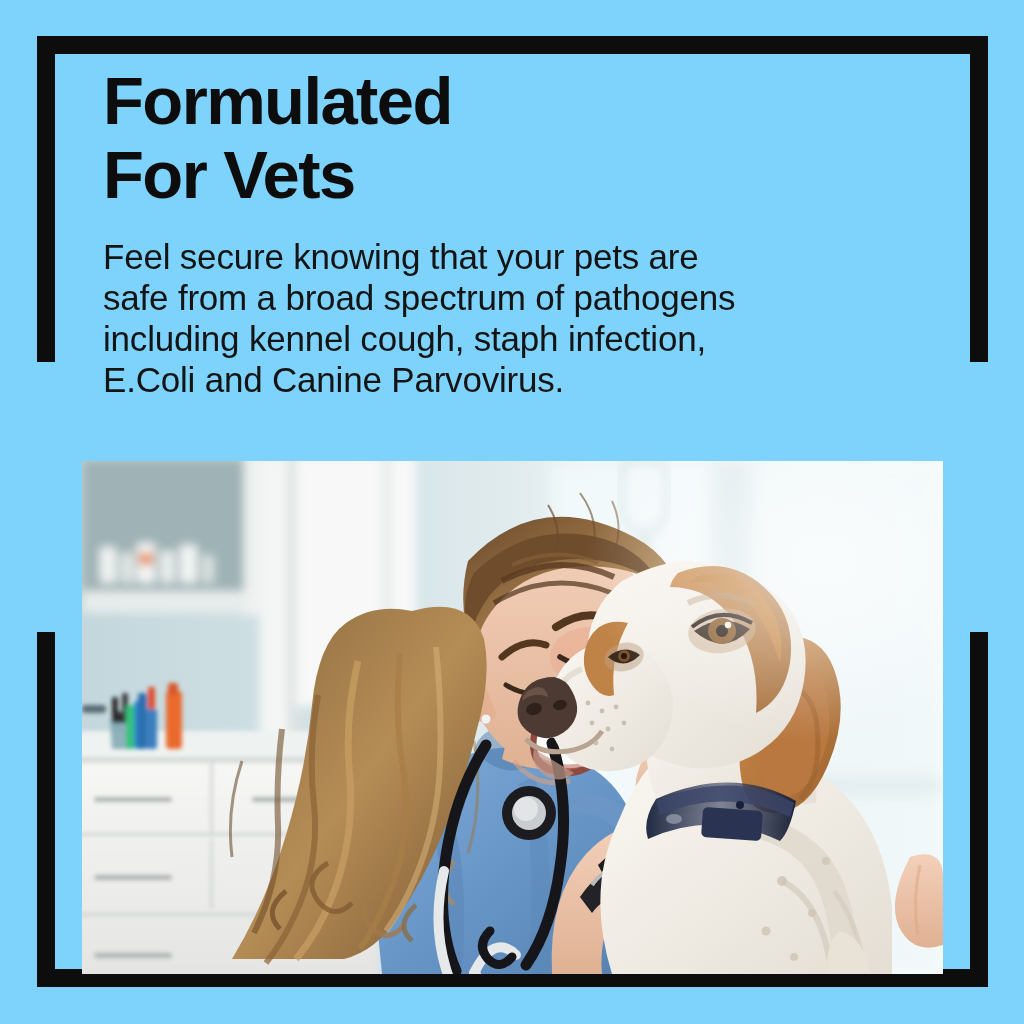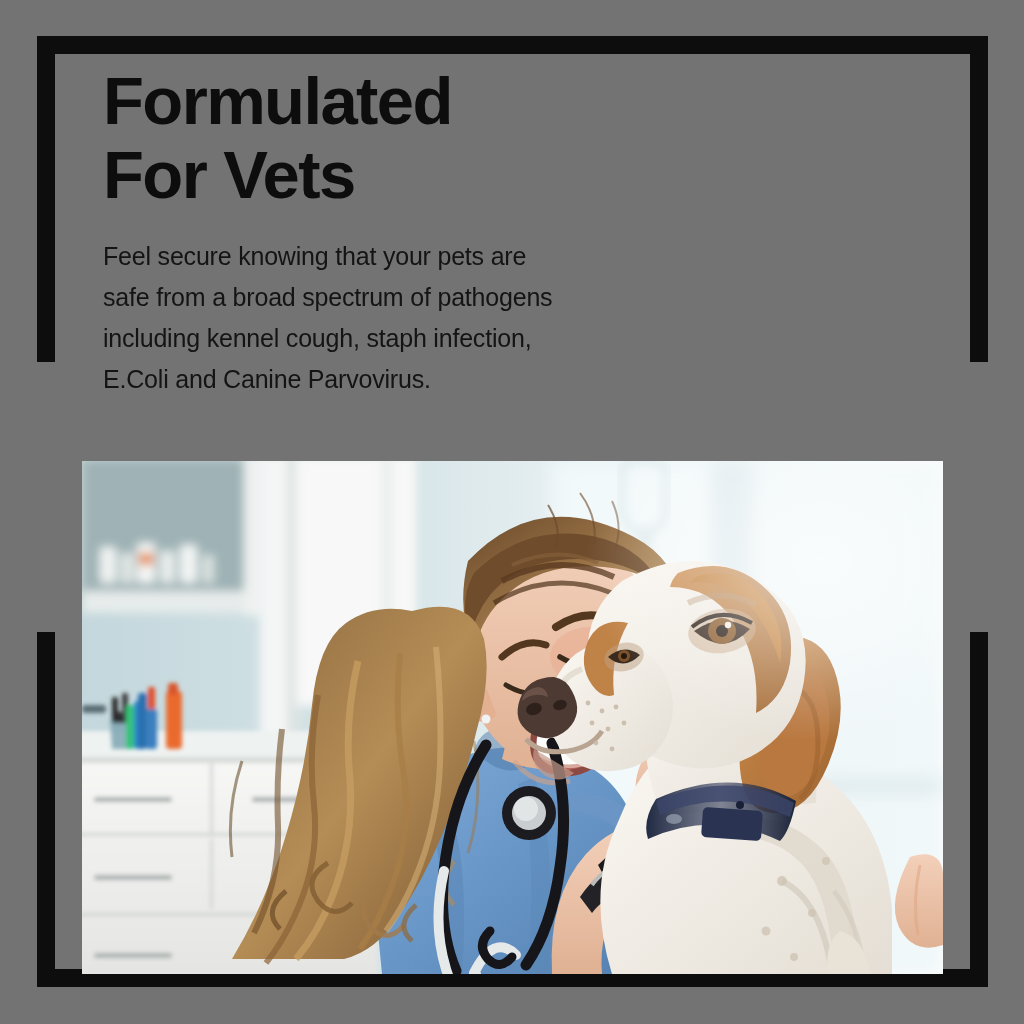--- a/index.html
+++ b/index.html
@@ -4,41 +4,41 @@
 <style>
   * { margin:0; padding:0; box-sizing:border-box; }
   html,body { width:1024px; height:1024px; }
   body {
     background:#ffffff;
     font-family:"Liberation Sans", sans-serif;
     overflow:hidden;
     position:relative;
   }
 
-  .poster { position:absolute; inset:0; background:#737373; }
+  .poster { position:absolute; inset:0; background:#7dd3fc; }
 
   
   .frame-seg { position:absolute; background:#0d0d0d; }
   .frame-top    { left:37px;  top:36px;  width:951px; height:18px; }
   .frame-bottom { left:37px;  top:969px; width:951px; height:18px; }
   .frame-left-a  { left:37px;  top:36px;  width:18px;  height:326px; }
   .frame-left-b  { left:37px;  top:632px; width:18px;  height:355px; }
   .frame-right-a { left:970px; top:36px;  width:18px;  height:326px; }
   .frame-right-b { left:970px; top:632px; width:18px;  height:355px; }
 
   
   .headline {
     position:absolute; left:103px; top:64px;
     font-size:67px; line-height:74px;
     font-weight:700; letter-spacing:-1.6px;
     color:#0d0d0d; white-space:pre-line;
   }
   .bodycopy {
     position:absolute; left:103px; top:236px;
-    font-size:25px; line-height:41px;
+    font-size:35px; line-height:41px;
     font-weight:400; letter-spacing:-0.2px;
     color:#141414; white-space:pre-line;
   }
 
   
   .photo {
     position:absolute; left:82px; top:461px;
     width:861px; height:513px;
     overflow:hidden;
     background:#dfe7e9;

